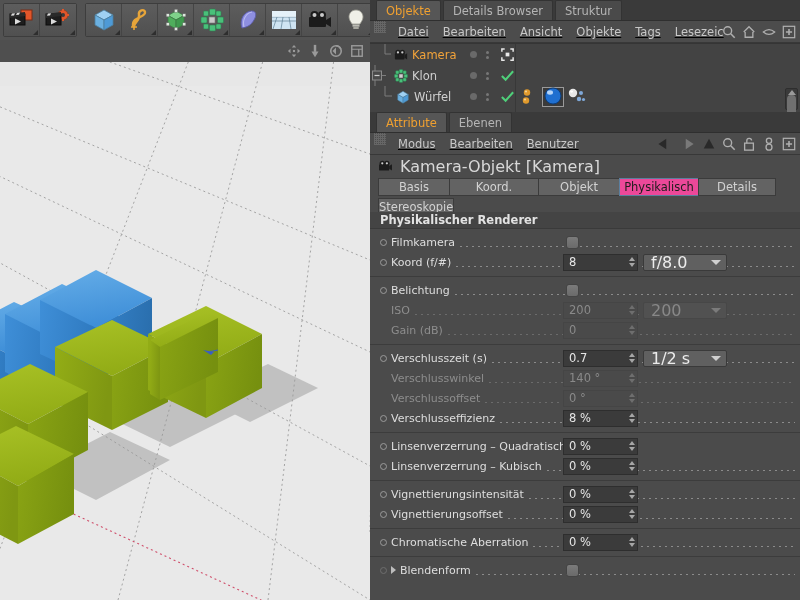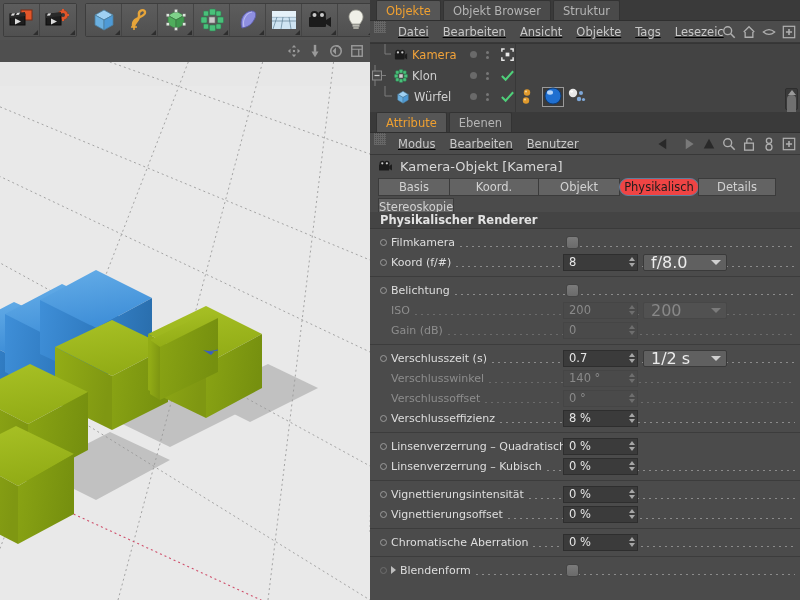--- a/index.html
+++ b/index.html
@@ -156,32 +156,32 @@
     background: #4b4b4b;
   }
   #attr-head {
     position: absolute; left: 0; top: 43px; width: 430px; height: 57px;
     background: #4b4b4b;
   }
   .obj-title {
     display: flex; align-items: center; height: 22px; padding-left: 8px;
   }
   .obj-title-ic { width: 15px; height: 12px; margin-right: 7px; }
-  .obj-title-txt { font-size: 13px; color: #d8d8d8; }
+  .obj-title-txt { font-size: 16px; color: #d8d8d8; }
 
   .ptabs { display: flex; flex-wrap: wrap; padding: 1px 0 0 8px; }
   .ptab {
     font-size: 11.5px; color: #d2d2d2;
     background: #636363;
     border: 1px solid #3b3b3b;
     height: 18px; line-height: 17px;
     text-align: center;
     margin: 0 -1px 2px 0;
   }
-  .ptab.active { background: #ef4444; color: #1d1d1d; border-color:#5b7f9e;border-radius:9px; }
+  .ptab.active { background: #ec4899; color: #1d1d1d; border-color:#5b7f9e; }
 
   #params {
     position: absolute; left: 0; top: 100px; width: 430px; bottom: 0;
     background: #4b4b4b;
     overflow: hidden;
   }
   .sec-title {
     height: 17px; line-height: 17px;
     font-size: 11.5px; font-weight: bold; color: #e2e2e2;
     background: #444444;
@@ -719,21 +719,21 @@
         </g>
       </svg>
     </div>
   </div>
 
   <div id="right-col">
 
     <div id="objmgr">
       <div class="tabstrip">
         <div class="dtab active">Objekte</div>
-        <div class="dtab">Objekt Browser</div>
+        <div class="dtab">Details Browser</div>
         <div class="dtab">Struktur</div>
       </div>
 
       <div class="menubar">
         <span class="grip"></span>
         <span class="mitem">Datei</span>
         <span class="mitem">Bearbeiten</span>
         <span class="mitem">Ansicht</span>
         <span class="mitem">Objekte</span>
         <span class="mitem">Tags</span>

